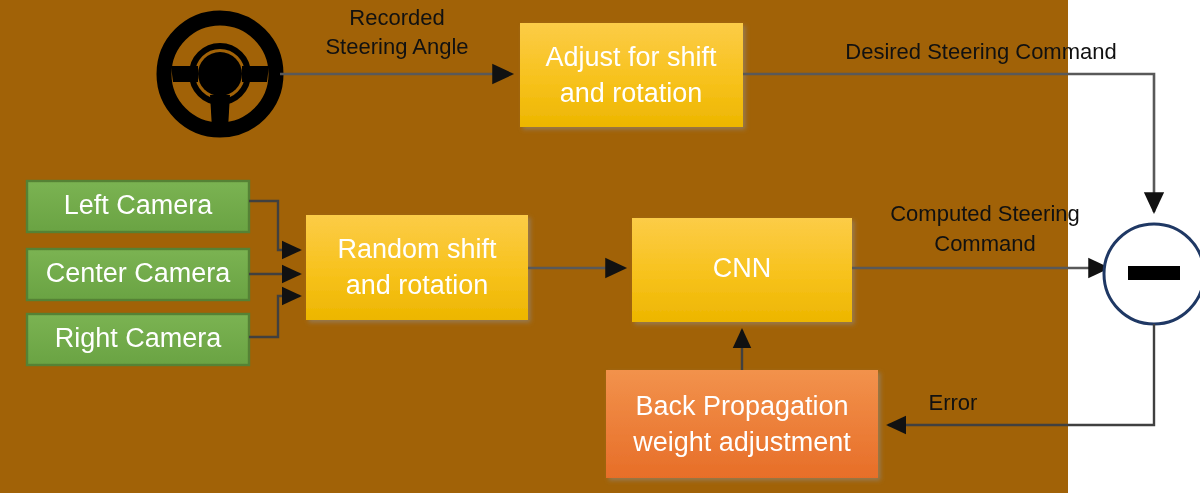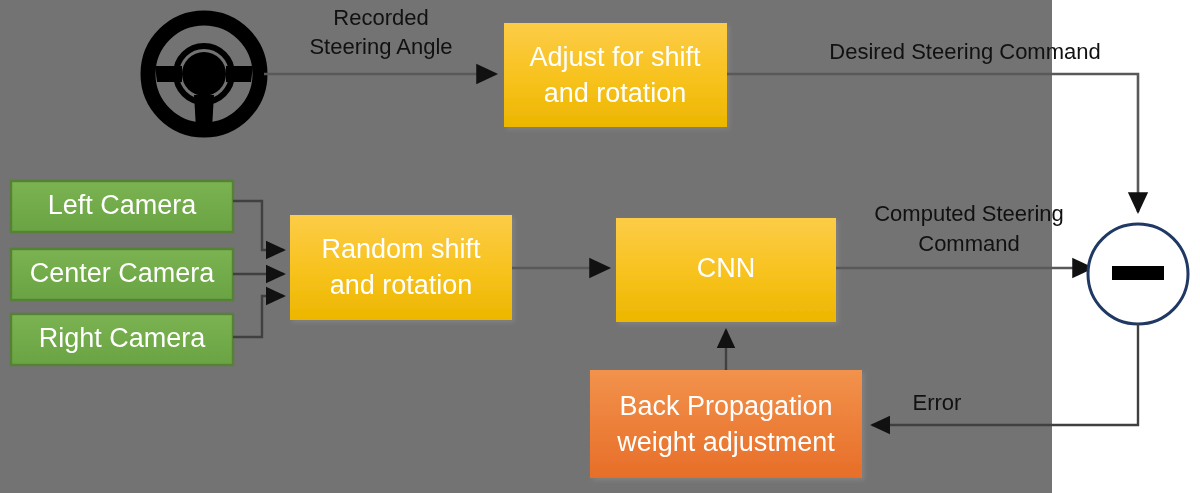--- a/index.html
+++ b/index.html
@@ -10,21 +10,22 @@
   body {
     width: 1200px;
     height: 493px;
     overflow: hidden;
     font-family: "Liberation Sans", sans-serif;
   }
   #diagram-root {
     position: relative;
     width: 1052px;
     height: 493px;
-    background: #737373;
+    background: #a16207;
+    padding-left: 16px;
   }
   svg#flow {
     display: block;
     width: 1200px;
     height: 493px;
   }
   .node-label {
     fill: #ffffff;
     font-family: "Liberation Sans", sans-serif;
     font-size: 27px;

